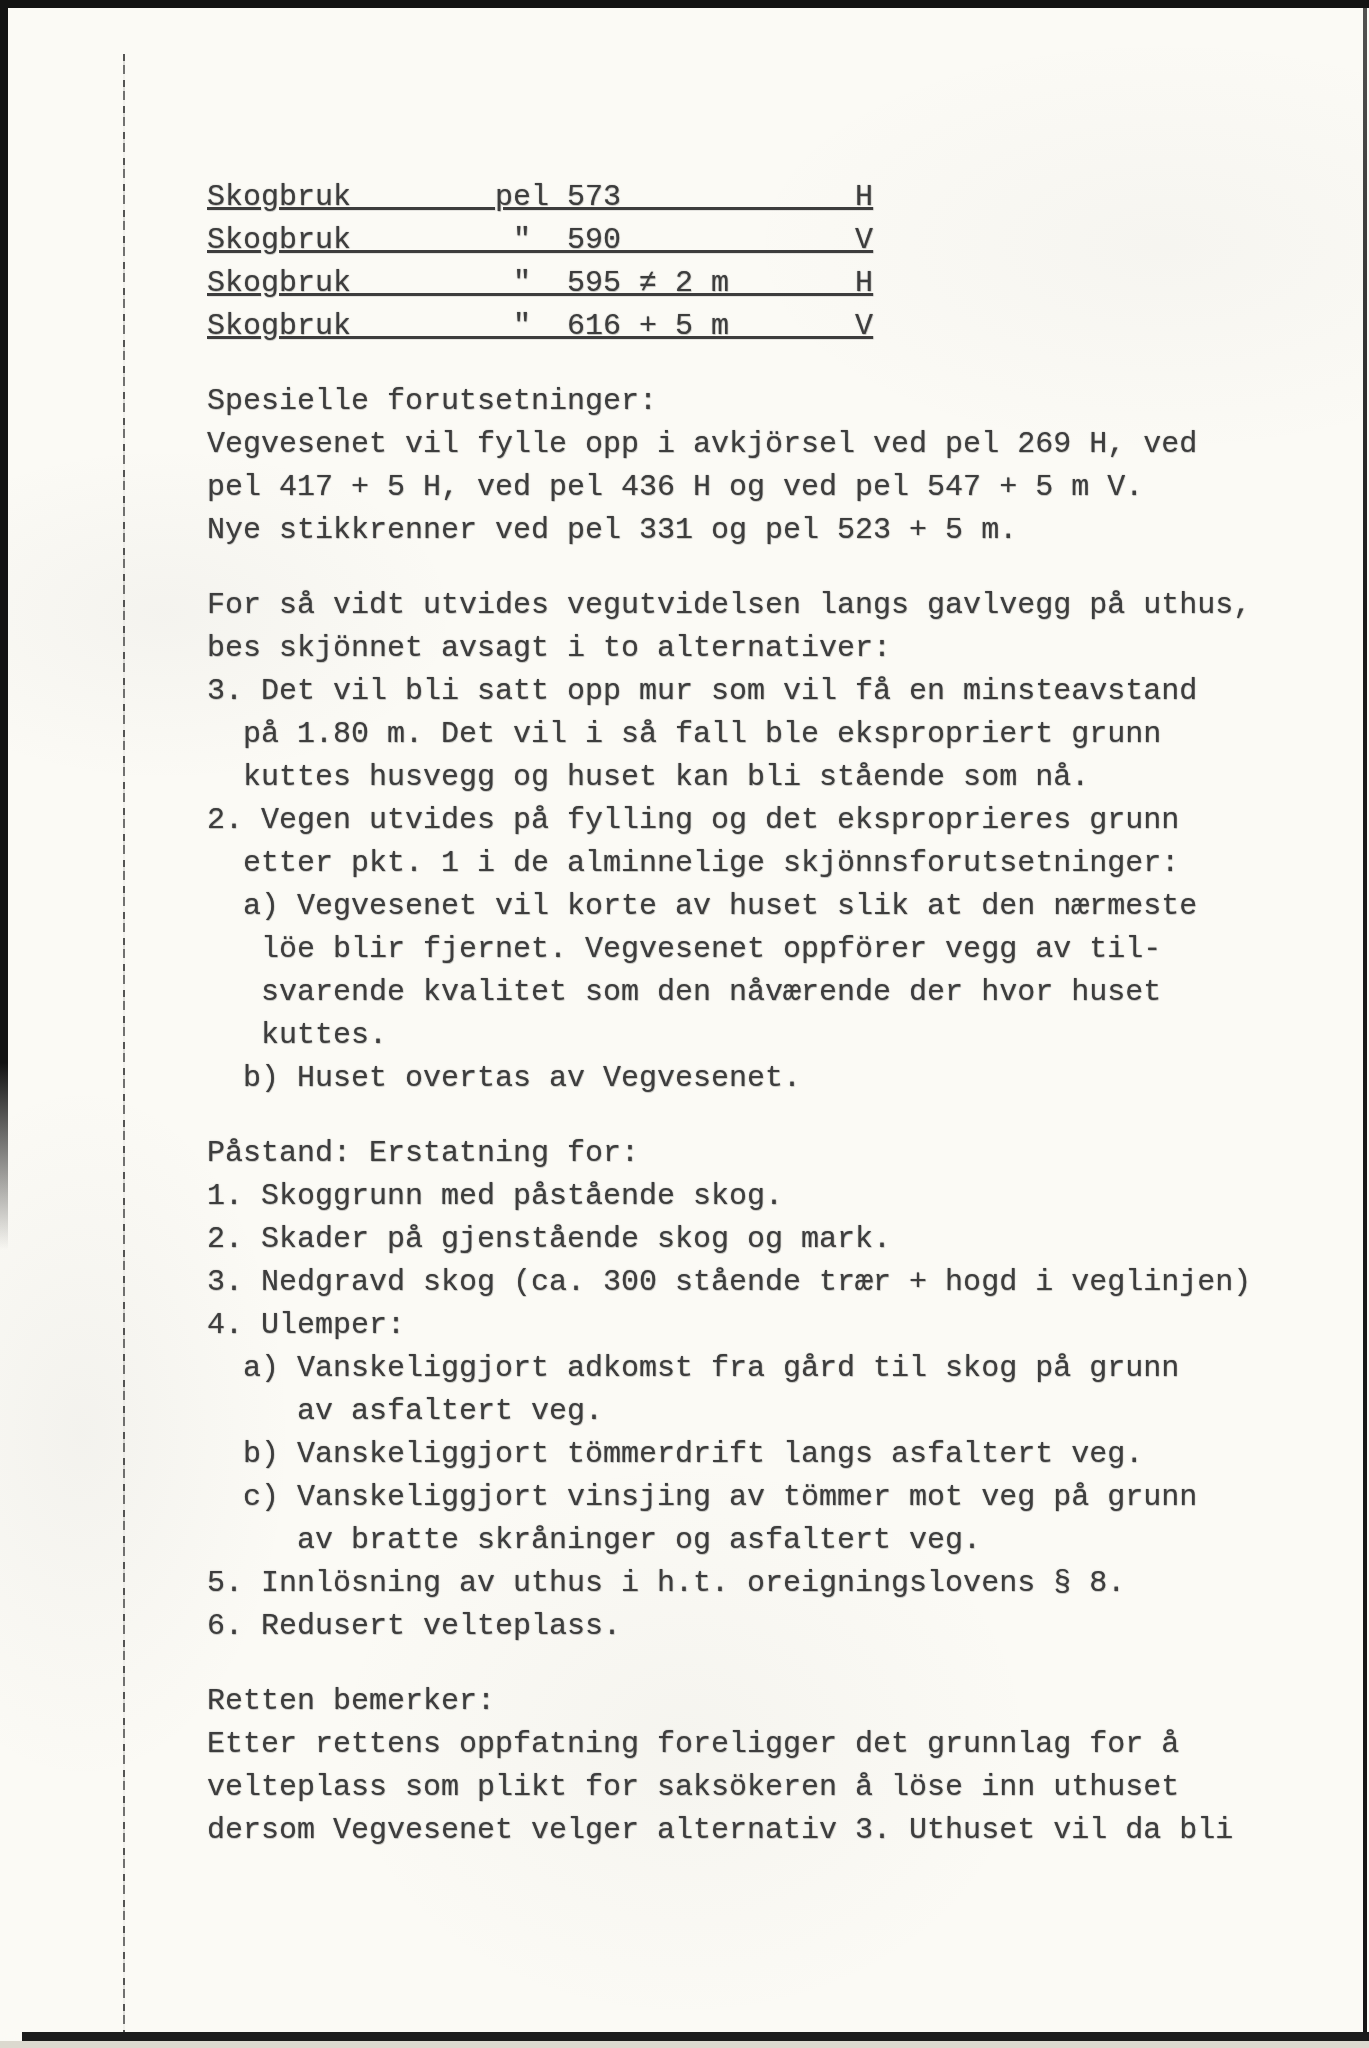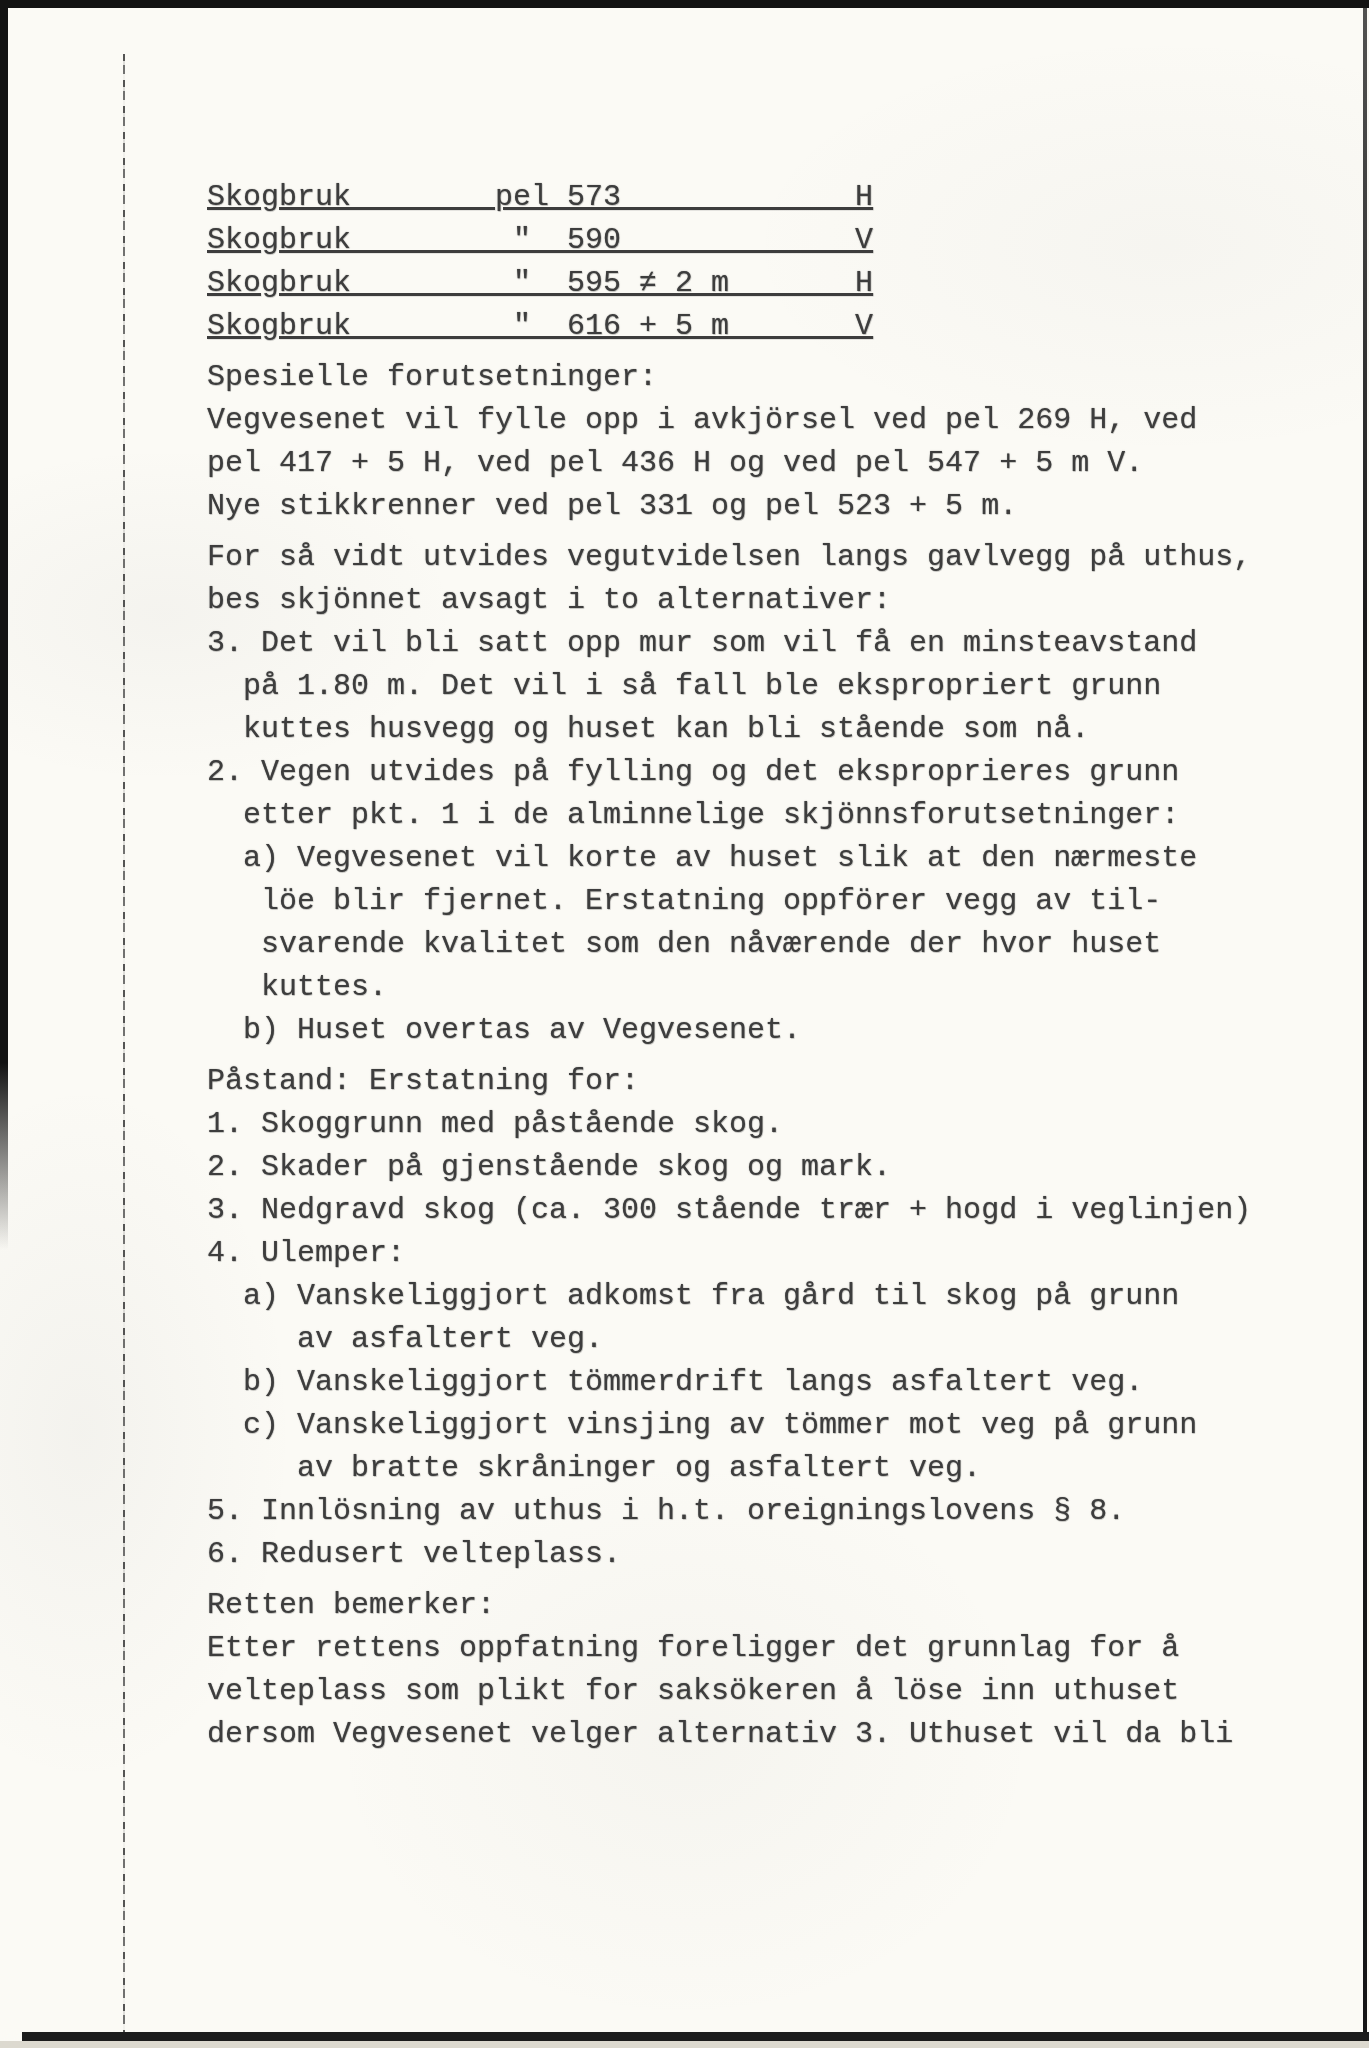--- a/index.html
+++ b/index.html
@@ -64,21 +64,21 @@
   .text-body {
     position: absolute;
     left: 207px;
     top: 176px;
     width: 1140px;
     font-size: 30px;
     line-height: 43px;
     color: #3d3d3d;
     text-shadow: 0 0 1.2px rgba(48,48,48,0.55), 0.6px 0.6px 0 rgba(48,48,48,0.18);
   }
-  .block { margin-top: 8px; }
+  .block { margin-top: 32px; }
   .block:first-child { margin-top: 0; text-decoration: underline; }
   .line {
     white-space: pre;
     height: 43px;
   }
 </style>
 </head>
 <body>
 
 <div class="edge-top"></div>
@@ -103,21 +103,21 @@
     </div>
     <div class="block">
       <div class="line">For så vidt utvides vegutvidelsen langs gavlvegg på uthus,</div>
       <div class="line">bes skjönnet avsagt i to alternativer:</div>
       <div class="line">3. Det vil bli satt opp mur som vil få en minsteavstand</div>
       <div class="line">  på 1.80 m. Det vil i så fall ble ekspropriert grunn</div>
       <div class="line">  kuttes husvegg og huset kan bli stående som nå.</div>
       <div class="line">2. Vegen utvides på fylling og det eksproprieres grunn</div>
       <div class="line">  etter pkt. 1 i de alminnelige skjönnsforutsetninger:</div>
       <div class="line">  a) Vegvesenet vil korte av huset slik at den nærmeste</div>
-      <div class="line">   löe blir fjernet. Erstatning oppförer vegg av til-</div>
+      <div class="line">   löe blir fjernet. Vegvesenet oppförer vegg av til-</div>
       <div class="line">   svarende kvalitet som den nåværende der hvor huset</div>
       <div class="line">   kuttes.</div>
       <div class="line">  b) Huset overtas av Vegvesenet.</div>
     </div>
     <div class="block">
       <div class="line">Påstand: Erstatning for:</div>
       <div class="line">1. Skoggrunn med påstående skog.</div>
       <div class="line">2. Skader på gjenstående skog og mark.</div>
       <div class="line">3. Nedgravd skog (ca. 300 stående trær + hogd i veglinjen)</div>
       <div class="line">4. Ulemper:</div>

